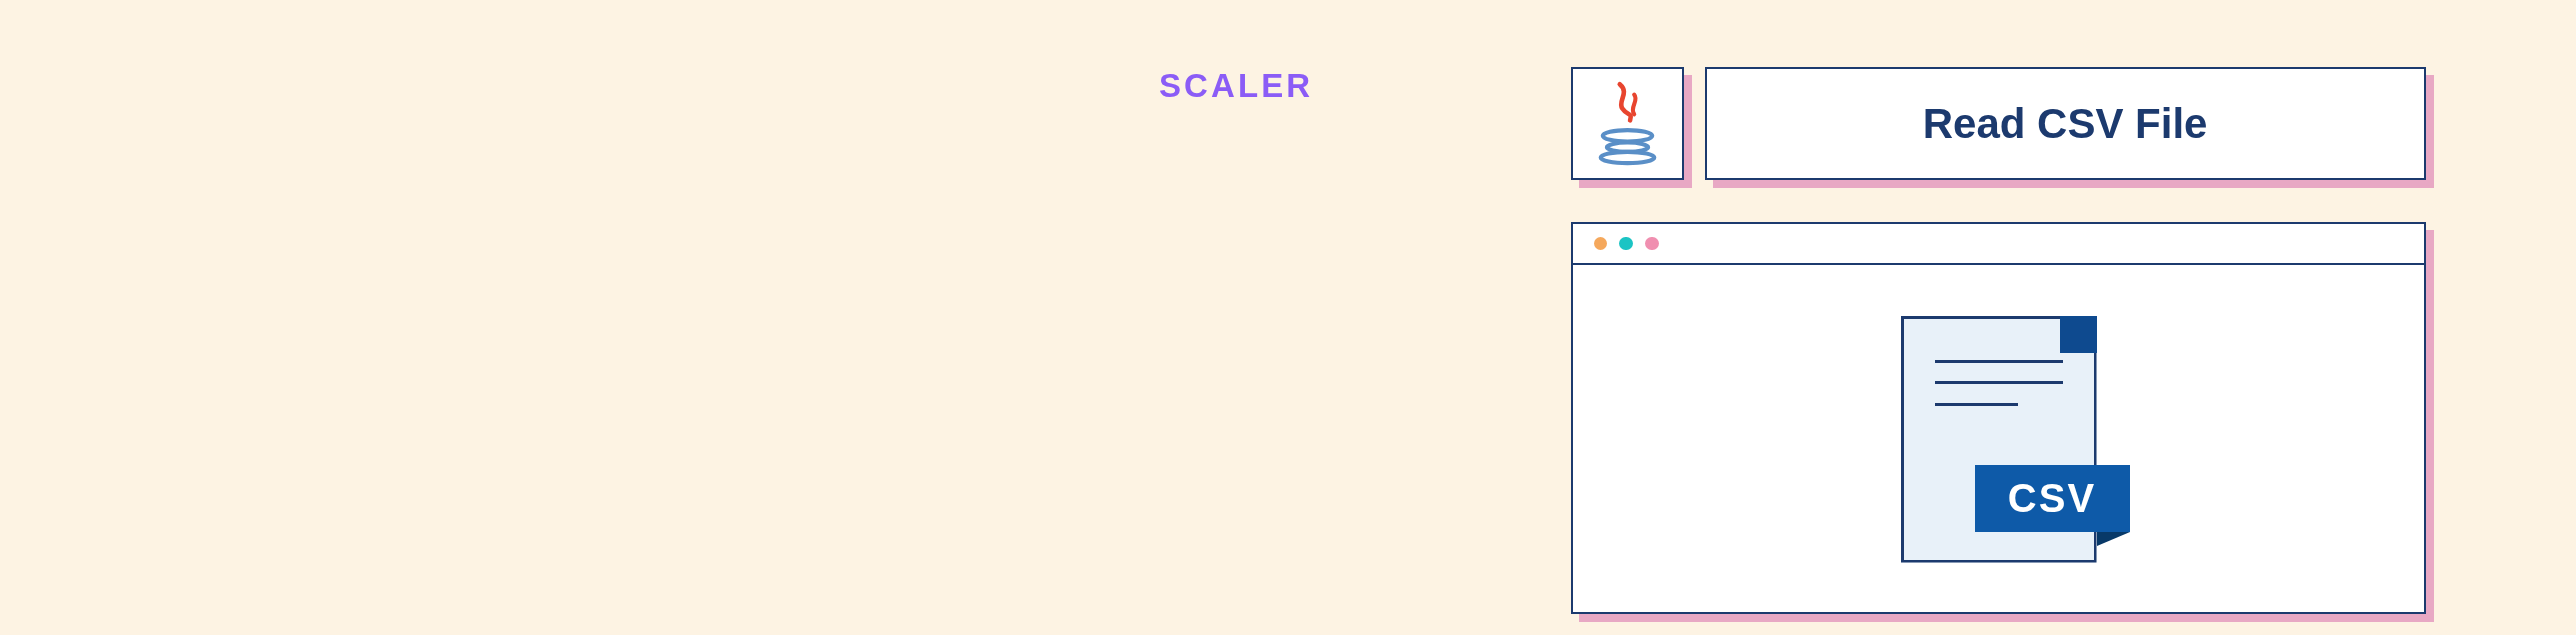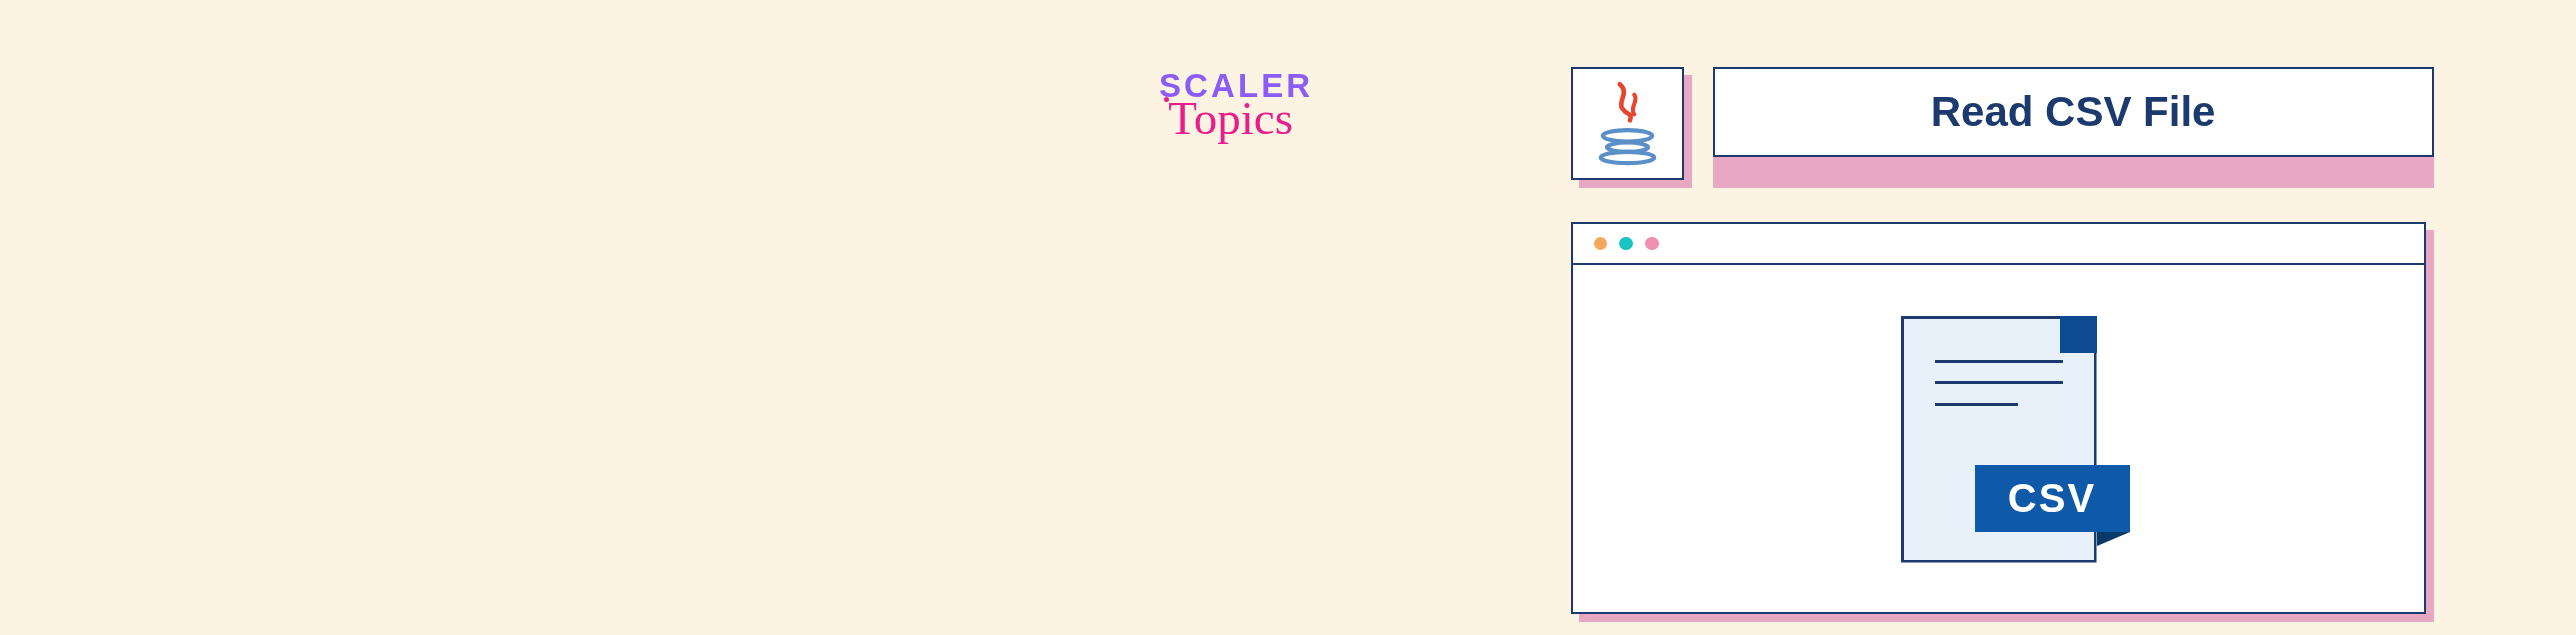--- a/index.html
+++ b/index.html
@@ -83,28 +83,27 @@
   left: 8.2px;
   top: 8.2px;
   width: 721px;
   height: 113px;
   background: #e8a8c4;
   z-index: 0;
 }
 .title-box {
   position: relative;
   width: 721px;
-  height: 90px;
+  height: 113px;
   background: #fff;
   border: 2.1px solid #1c3a6e;
   z-index: 1;
   display: flex;
   align-items: center;
   justify-content: center;
-  margin-left: 8px;
 }
 .title-text {
   font-size: 42px;
   font-weight: 700;
   color: #1c3a6e;
 }
 .window-shadow {
   position: absolute;
   left: 1571px;
   top: 222px;
@@ -208,21 +207,20 @@
   height: 0;
   border-left: 33px solid #083968;
   border-bottom: 14.4px solid transparent;
 }
 </style>
 </head>
 <body>
 
 <div class="logo">
   <div class="logo-scaler">SCALER</div>
-  <div class="logo-topics">Topics</div>
 </div>
 
 <div class="header-group">
   <div class="icon-box-shadow">
     <div class="icon-box">
       <svg width="67" height="88" viewBox="0 0 130 170">
         <path d="M 50 8 C 70 25 45 40 55 55 C 65 70 75 62 70 78" fill="none" stroke="#e8452f" stroke-width="9" stroke-linecap="round"></path>
         <path d="M 78 28 C 88 40 68 52 78 66" fill="none" stroke="#e8452f" stroke-width="8" stroke-linecap="round"></path>
         <ellipse cx="65" cy="108" rx="48" ry="11" fill="none" stroke="#5a8fc7" stroke-width="8"></ellipse>
         <ellipse cx="65" cy="130" rx="40" ry="9" fill="none" stroke="#5a8fc7" stroke-width="8"></ellipse>

